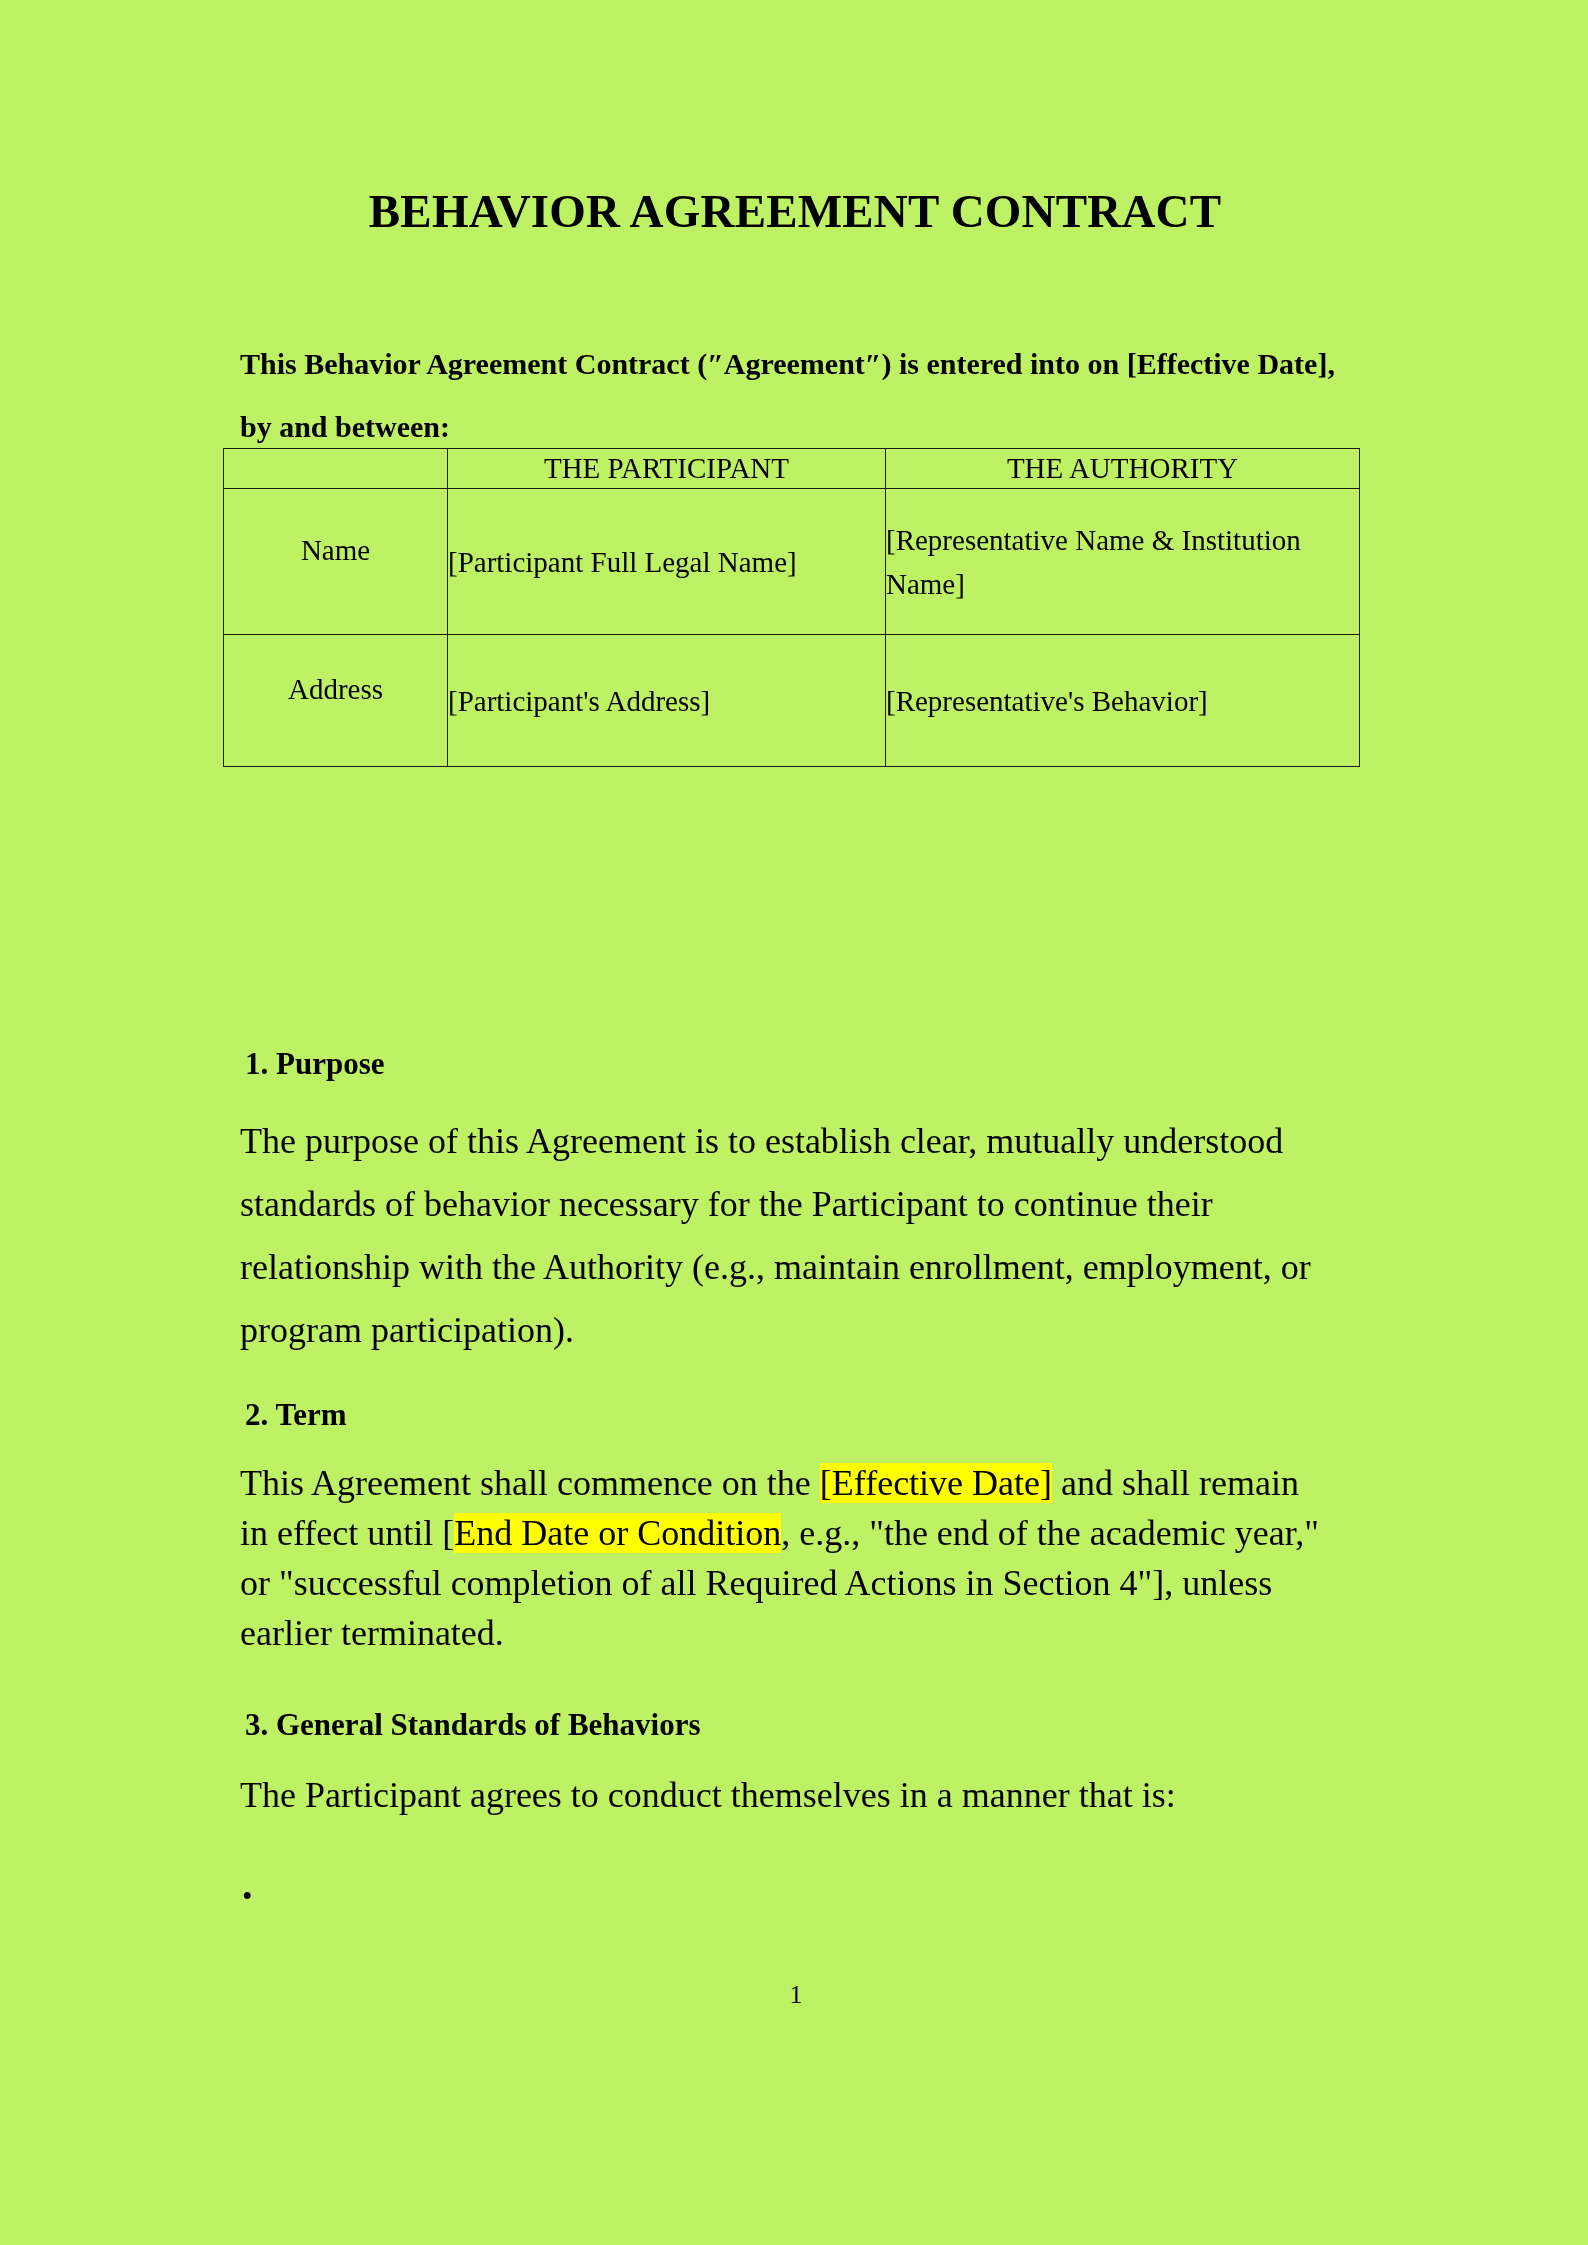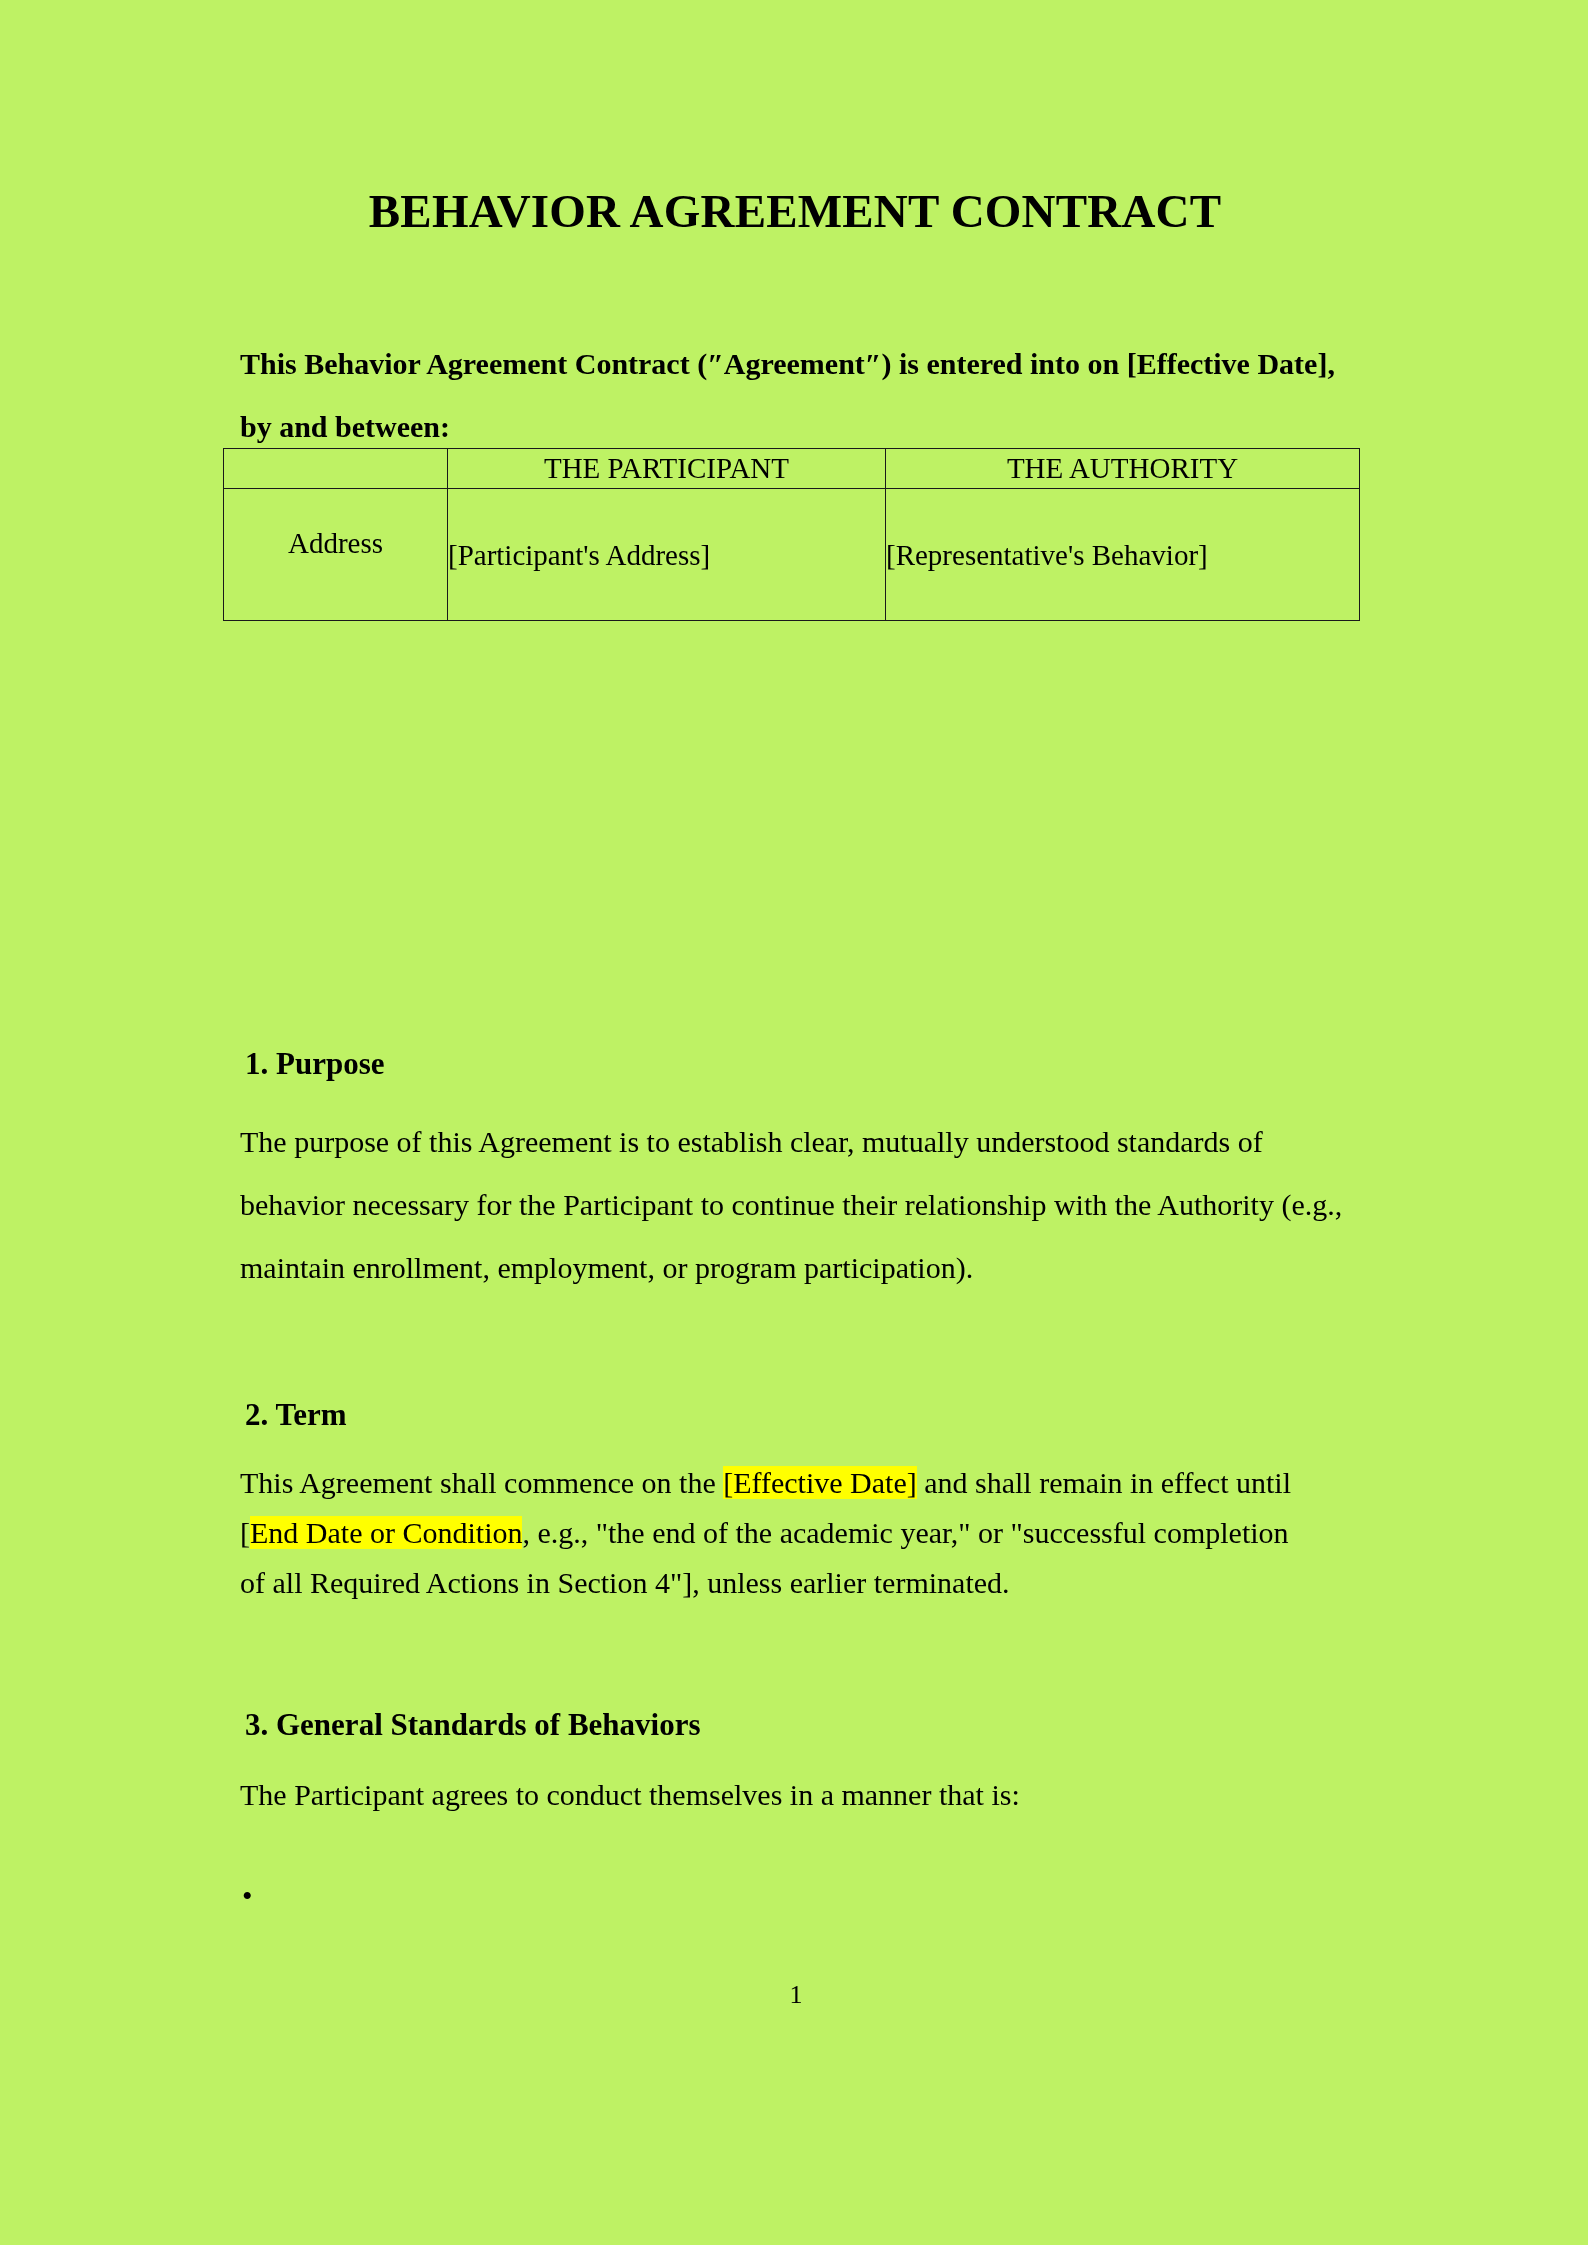--- a/index.html
+++ b/index.html
@@ -116,21 +116,21 @@
   }
   #sec1-head { top: 1040px; }
   #sec2-head { top: 1391px; }
   #sec3-head { top: 1701px; }
 
   
   .sec-body {
     position: absolute;
     left: 0;
     width: 1112px;
-    font-size: 30px;
+    font-size: 36px;
     margin: 0;
   }
   #sec1-body { top: 1110px; line-height: 63px; }
   #sec2-body { top: 1458px; line-height: 50px; width: 1080px; }
   #sec3-body { top: 1770px; line-height: 50px; }
 
   .hl {
     background-color: #ffff00;
   }
 
@@ -186,20 +186,25 @@
         <col class="col-auth">
       </colgroup>
       <thead>
         <tr>
           <td></td>
           <td>THE PARTICIPANT</td>
           <td>THE AUTHORITY</td>
         </tr>
       </thead>
       <tbody>
+        <tr class="r-name">
+          <td class="row-label">Name</td>
+          <td class="cell-body">[Participant Full Legal Name]</td>
+          <td class="cell-body">[Representative Name &amp; Institution Name]</td>
+        </tr>
         <tr class="r-address">
           <td class="row-label">Address</td>
           <td class="cell-body">[Participant's Address]</td>
           <td class="cell-body">[Representative's Behavior]</td>
         </tr>
       </tbody>
     </table>
 
     <h2 class="sec-head" id="sec1-head">1. Purpose</h2>
     <p class="sec-body" id="sec1-body">The purpose of this Agreement is to establish clear, mutually understood standards of behavior necessary for the Participant to continue their relationship with the Authority (e.g., maintain enrollment, employment, or program participation).</p>

